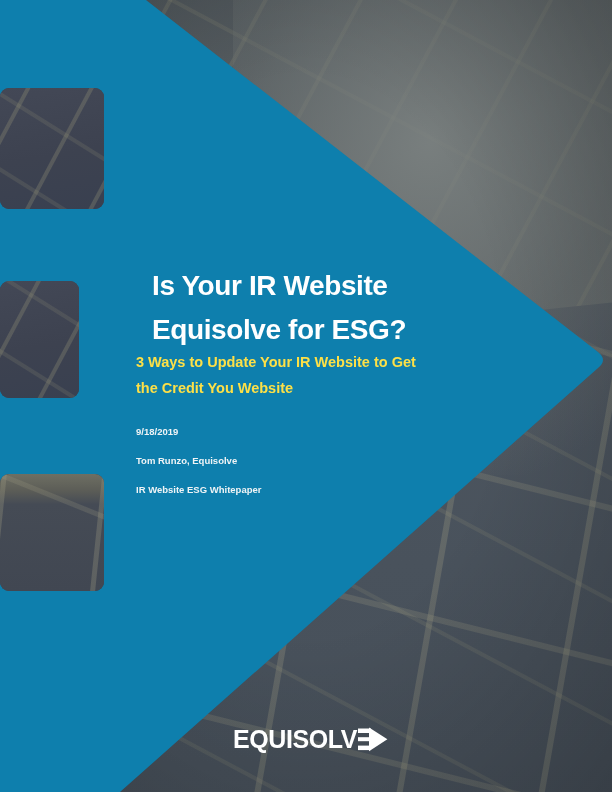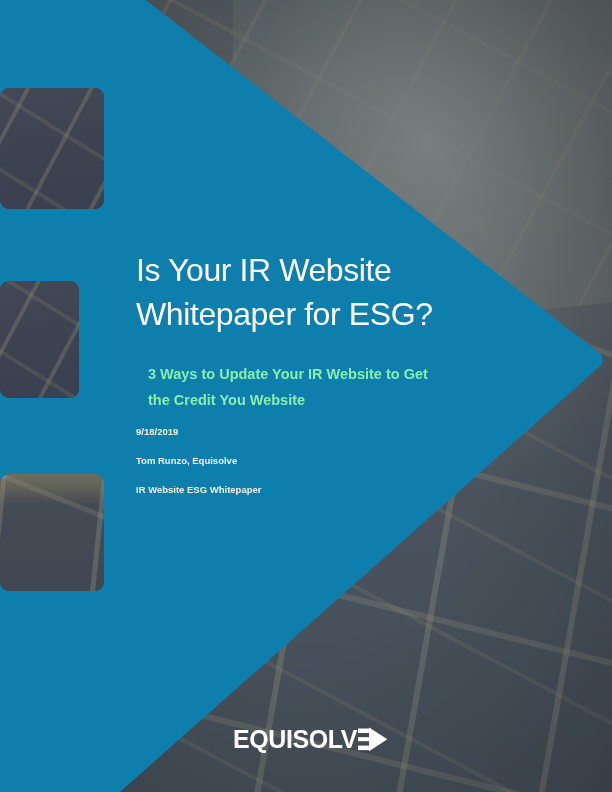--- a/index.html
+++ b/index.html
@@ -167,34 +167,34 @@
     left: 136px;
     top: 0;
     width: 400px;
     height: 792px;
   }
   .title {
     position: absolute;
     top: 248px;
     left: 0;
     width: 390px;
-    margin: 0;
+    margin: 16px;
     color: #ffffff;
-    font-size: 32px;
+    font-size: 28px;
     line-height: 44px;
-    font-weight: normal;
+    font-weight: bold;
     letter-spacing: -0.4px;
   }
   .subtitle {
     position: absolute;
     top: 349px;
     left: 0;
     width: 330px;
-    margin: 12px;
-    color: #86efac;
+    margin: 0;
+    color: #fde047;
     font-size: 14.5px;
     line-height: 26px;
     font-weight: bold;
   }
   .meta {
     position: absolute;
     top: 411px;
     left: 0;
     width: 300px;
     color: #f0f4f6;
@@ -257,21 +257,21 @@
 
   <div class="tile tile-3" style="left:0px; top:474px; width:104px; height:117px;">
     <div class="tile-inner"></div>
     <div class="tile-seams"></div>
   </div>
 
   <div class="content">
 
     <h1 class="title">
       <span>Is Your IR Website</span><br>
-      <span>Whitepaper for ESG?</span>
+      <span>Equisolve for ESG?</span>
     </h1>
 
     <h2 class="subtitle">
       <span>3 Ways to Update Your IR Website to Get</span><br>
       <span>the Credit You Website</span>
     </h2>
 
     <div class="meta">
       <div>9/18/2019</div>
       <div>Tom Runzo, Equisolve</div>

